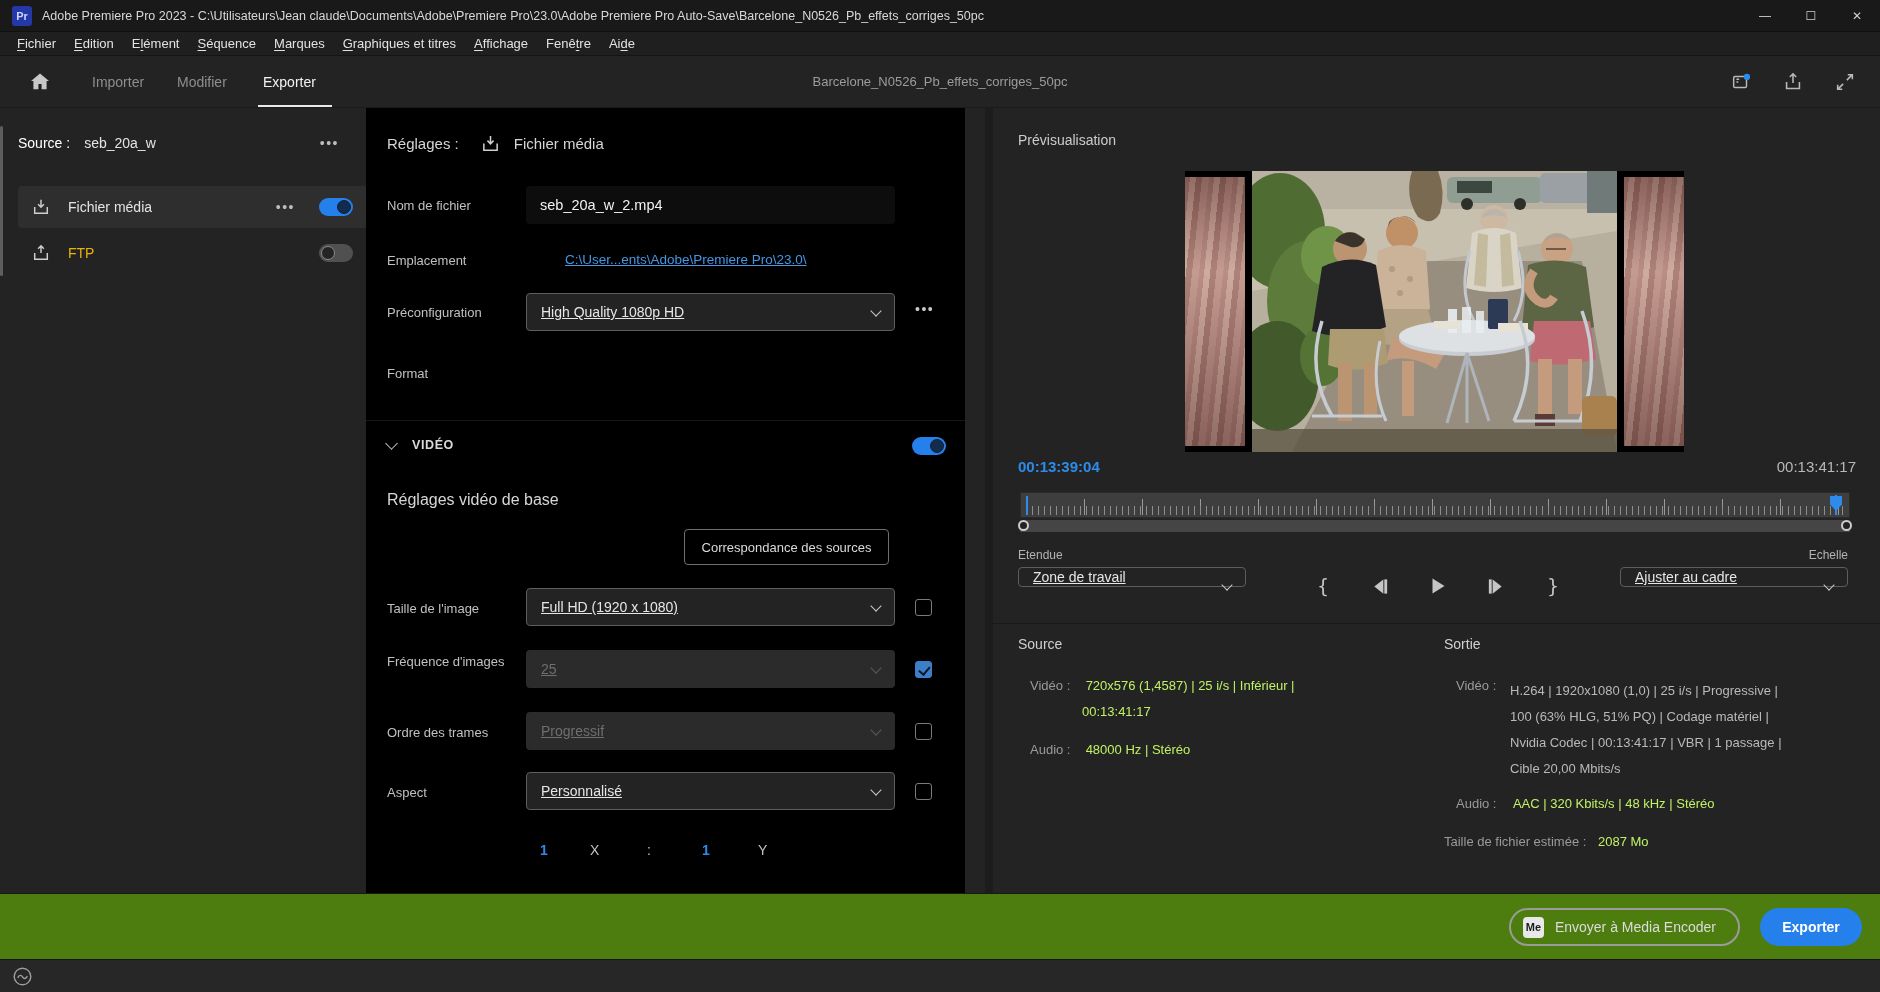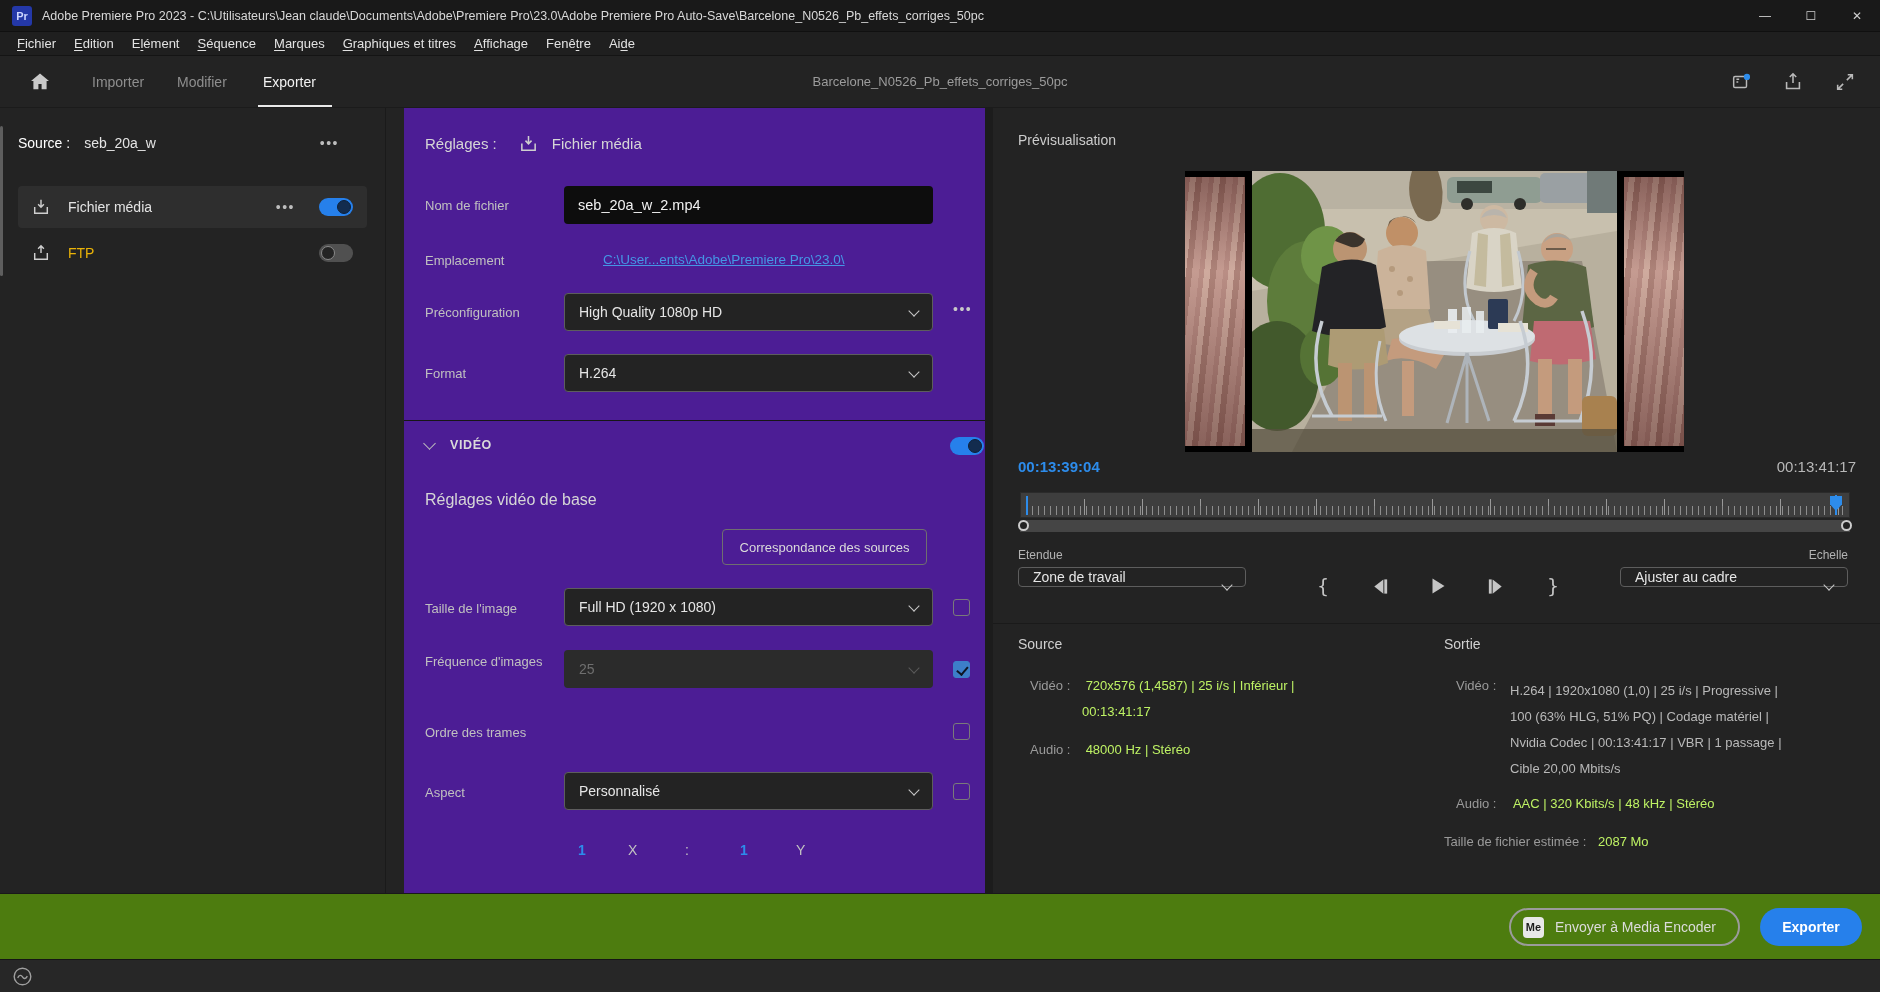--- a/index.html
+++ b/index.html
@@ -36,21 +36,21 @@
   .tab.active { color:#f2f2f2; }
   .tab-underline { position:absolute; bottom:0; height:2px; background:#e9e9e9; }
   .doc-title { position:absolute; top:0; left:0; right:0; height:51px; display:flex; align-items:center;
     justify-content:center; color:#9c9c9c; font-size:13px; pointer-events:none; }
   .header-icons { position:absolute; right:22px; top:13px; display:flex; gap:26px; align-items:center; }
   .hicon { width:26px; height:26px; position:relative; color:#b9b9b9; display:flex; align-items:center; justify-content:center; }
 
   
   .sidebar { position:absolute; top:108px; left:0; width:385px; bottom:99px; background:#232323; }
   .v-div1 { position:absolute; top:108px; left:385px; width:1px; bottom:99px; background:#1a1a1a; }
-  .settings { position:absolute; top:108px; left:404px; width:599px; bottom:99px; background:#4c1d95; }
+  .settings { position:absolute; top:108px; left:366px; width:599px; bottom:99px; background:#000000; }
   .gutter { position:absolute; top:108px; left:985px; width:8px; bottom:99px; background:#1c1c1c; }
   .preview { position:absolute; top:108px; left:993px; right:0; bottom:99px; background:#232323; }
   .scroll-strip { position:absolute; left:0; top:18px; width:3px; height:150px; background:#5e5e5e; border-radius:2px; }
 
   
   .src-row { position:absolute; left:18px; top:24px; right:18px; height:22px; display:flex; align-items:center; }
   .src-label { color:#ffffff; font-size:14px; margin-right:14px; }
   .src-value { color:#e4e4e4; font-size:14px; }
   .dots { color:#bdbdbd; font-size:14px; letter-spacing:1.5px; line-height:10px; }
   .src-dots { margin-left:auto; padding-right:28px; }
@@ -72,21 +72,21 @@
   .set-header { position:absolute; left:21px; top:26px; display:flex; align-items:center; }
   .set-header .h-label { font-size:15px; color:#d6d6d6; margin-right:22px; }
   .set-header .ic { width:19px; height:19px; color:#cfcfcf; margin-right:14px; }
   .set-header .h-value { font-size:15px; color:#d6d6d6; }
 
   .form-label { position:absolute; left:21px; width:132px; color:#c0c0c0; font-size:13px; line-height:17px; }
   .ctl { position:absolute; left:160px; width:369px; height:38px; border-radius:4px; }
   .textfield { background:#0d0d0d; color:#f2f2f2; font-size:14.5px; display:flex; align-items:center; padding-left:14px; }
   .link { color:#4596e5; text-decoration:underline; font-size:13.5px;margin-left:39px; }
   .dropdown { border:1px solid #5d5d5d; background:#232323; display:flex; align-items:center;
-    padding:0 34px 0 14px; color:#e6e6e6; font-size:14px; position:absolute; }
+    padding:0 34px 0 14px; color:#e6e6e6; font-size:14px; position:absolute;text-decoration:underline; }
   .dropdown .chev { position:absolute; right:14px; top:13px; width:8px; height:8px;
     border-right:1.6px solid #c8c8c8; border-bottom:1.6px solid #c8c8c8; transform:rotate(45deg); }
   .dropdown.disabled { border-color:transparent; background:#2b2b2b; color:#6f6f6f; }
   .dropdown.disabled .chev { border-color:#5a5a5a; }
 
   .more-btn { position:absolute; color:#c9c9c9; }
 
   .section-div { position:absolute; left:0; right:0; height:1px; background:#161616; }
   .video-head { position:absolute; left:21px; display:flex; align-items:center; }
   .video-head .chev-open { width:9px; height:9px; border-right:1.8px solid #bdbdbd; border-bottom:1.8px solid #bdbdbd;
@@ -280,24 +280,20 @@
     <a class="link" style="position:absolute; left:160px; top:144px;">C:\User...ents\Adobe\Premiere Pro\23.0\</a>
 
     <div class="form-label" style="top:196px;">Préconfiguration</div>
     <div class="ctl dropdown" style="top:185px;">
       <span>High Quality 1080p HD</span>
         <span class="chev"></span>
     </div>
     <span class="dots more-btn" style="left:549px; top:196px;">•••</span>
 
     <div class="form-label" style="top:257px;">Format</div>
-    <div class="ctl dropdown" style="top:246px;">
-      <span>H.264</span>
-        <span class="chev"></span>
-    </div>
 
     <div class="section-div" style="top:312px;"></div>
 
     <div class="video-head" style="top:330px;">
       <span class="chev-open"></span>
       <span class="v-label">VIDÉO</span>
     </div>
     <span class="toggle on" style="position:absolute; left:546px; top:329px;">
         <span class="knob"></span>
       </span>
@@ -314,20 +310,24 @@
     <span class="cb" style="left:549px; top:491px;"></span>
 
     <div class="form-label" style="top:545px;">Fréquence d'images</div>
     <div class="ctl dropdown disabled" style="top:542px;">
       <span>25</span>
         <span class="chev"></span>
     </div>
     <span class="cb checked" style="left:549px; top:553px;"></span>
 
     <div class="form-label" style="top:616px;">Ordre des trames</div>
+    <div class="ctl dropdown disabled" style="top:604px;">
+      <span>Progressif</span>
+        <span class="chev"></span>
+    </div>
     <span class="cb" style="left:549px; top:615px;"></span>
 
     <div class="form-label" style="top:676px;">Aspect</div>
     <div class="ctl dropdown" style="top:664px;">
       <span>Personnalisé</span>
         <span class="chev"></span>
     </div>
     <span class="cb" style="left:549px; top:675px;"></span>
 
     <div class="pa-row" style="top:732px;">

